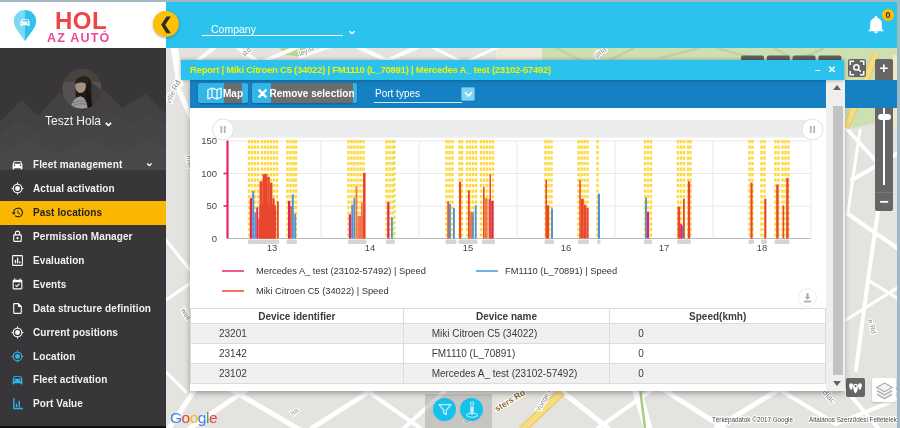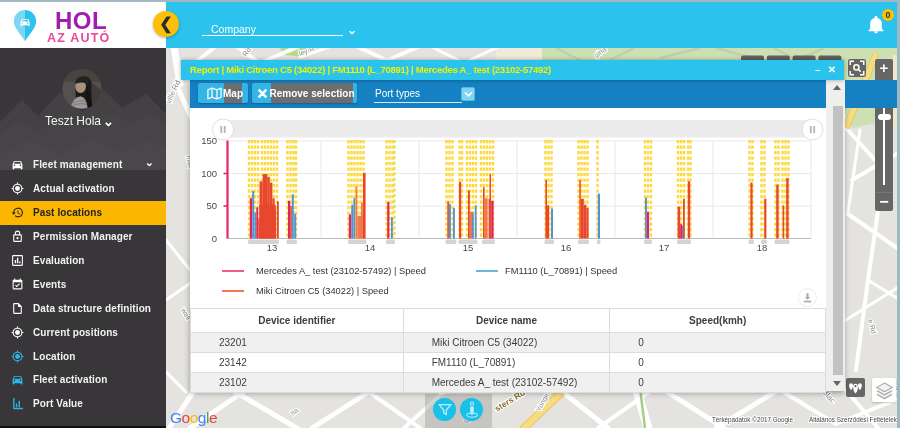--- a/index.html
+++ b/index.html
@@ -1,19 +1,19 @@
 <!DOCTYPE html>
 <html><head><meta charset="utf-8">
 <style>
 * { margin:0; padding:0; box-sizing:border-box; }
 html,body { width:900px; height:428px; overflow:hidden; font-family:"Liberation Sans", sans-serif; background:#e5e3df; }
 #topbar { position:absolute; left:0; top:0; width:900px; height:48px; background:#2bc2ee; }
 #topline { position:absolute; left:0; top:0; width:900px; height:1.5px; background:#a3b8c0; z-index:60; }
 #logo { position:absolute; left:0; top:0; width:166px; height:48px; background:#fff; z-index:40; }
-#hol { position:absolute; left:55px; top:7px; font-size:24px; font-weight:bold; color:#a21caf; letter-spacing:0.5px; }
+#hol { position:absolute; left:55px; top:7px; font-size:24px; font-weight:bold; color:#ef4444; letter-spacing:0.5px; }
 #azauto { position:absolute; left:47px; top:30.5px; font-size:12.5px; font-weight:bold; color:#ec4899; letter-spacing:1.2px; }
 #toggle { position:absolute; left:153px; top:11px; width:26px; height:26px; border-radius:50%; background:#fcc009; z-index:45;
   color:#2b2b2b; font-size:16px; font-weight:bold; text-align:center; line-height:25px; box-shadow:0 1px 3px rgba(0,0,0,0.3); }
 #company { position:absolute; left:211px; top:23px; color:#fff; font-size:10.5px; z-index:20; }
 #companyline { position:absolute; left:202px; top:34.5px; width:141px; height:1px; background:#fff; z-index:20; }
 #companychev { position:absolute; left:347px; top:23px; color:#fff; font-size:12px; font-weight:bold; z-index:20; }
 #belly { position:absolute; left:858px; top:0; width:42px; height:48px; z-index:20; }
 #badge { position:absolute; right:6px; top:9px; width:12px; height:12px; border-radius:50%; background:#fcc009; color:#333; font-size:9px; font-weight:bold; text-align:center; line-height:12px; }
 #sidebar { position:absolute; left:0; top:48px; width:166px; height:380px; background:#383638; z-index:40; overflow:hidden; }
 #uname { position:absolute; left:0; top:66px; width:146px; text-align:center; color:#f5f5f5; font-size:12px; }
@@ -49,21 +49,21 @@
 .tbtn .gl { position:absolute; top:0; bottom:0; background:#6d6d6d; color:#fff; font-size:10px; font-weight:bold; display:flex; align-items:center; justify-content:center; white-space:nowrap; }
 #porttext { position:absolute; left:185px; top:8px; color:#fff; font-size:10px; font-weight:normal; }
 #portline { position:absolute; left:184px; top:21.5px; width:88px; height:1px; background:#cde9f5; }
 #portbox { position:absolute; left:271px; top:7px; width:14px; height:14px; background:#7fd4f2; border:1px solid #5ab8dd; border-radius:2px; display:flex; align-items:center; justify-content:center; }
 #chartzone { position:absolute; left:0; top:28px; width:636px; height:200px; background:#fff; }
 #legend { position:absolute; left:0; top:0; width:636px; height:229px; font-size:9.3px; color:#333; }
 .lline { position:absolute; height:2px; width:22px; }
 .ltx { position:absolute; white-space:nowrap; }
 #dlbtn { position:absolute; left:608px; top:208px; width:19px; height:19px; border-radius:50%; border:1px solid #eee; display:flex; align-items:center; justify-content:center; }
 #tbl { position:absolute; left:0; top:228px; width:636px; border-collapse:collapse; font-size:10px; color:#3c3c3c; }
-#tbl th { border:1px solid #dcdcdc; font-weight:bold; height:24px; text-align:center; background:#fff; }
+#tbl th { border:1px solid #dcdcdc; font-weight:bold; height:15px; text-align:center; background:#fff; }
 #tbl td { border:1px solid #dcdcdc; height:20px; padding-left:28px; }
 #tbl tr.g td { background:#f0f0f0; }
 #vscroll { position:absolute; left:636px; top:0; width:19px; height:310.5px; background:#f0efed; }
 #vthumb { position:absolute; left:7px; top:26px; width:10px; height:269px; background:#c2c2c2; }
 .varrow { position:absolute; left:7px; width:0; height:0; border-left:4px solid transparent; border-right:4px solid transparent; }
 .varrow.up { border-bottom:5px solid #636363; }
 .varrow.dn { border-top:5px solid #636363; }
 #rightstrip { position:absolute; left:897px; top:0; width:3px; height:428px; background:#9fb9c2; z-index:70; }
 #botline { position:absolute; left:0; top:425.5px; width:166px; height:2.5px; background:#111; z-index:55; }
 </style></head>

